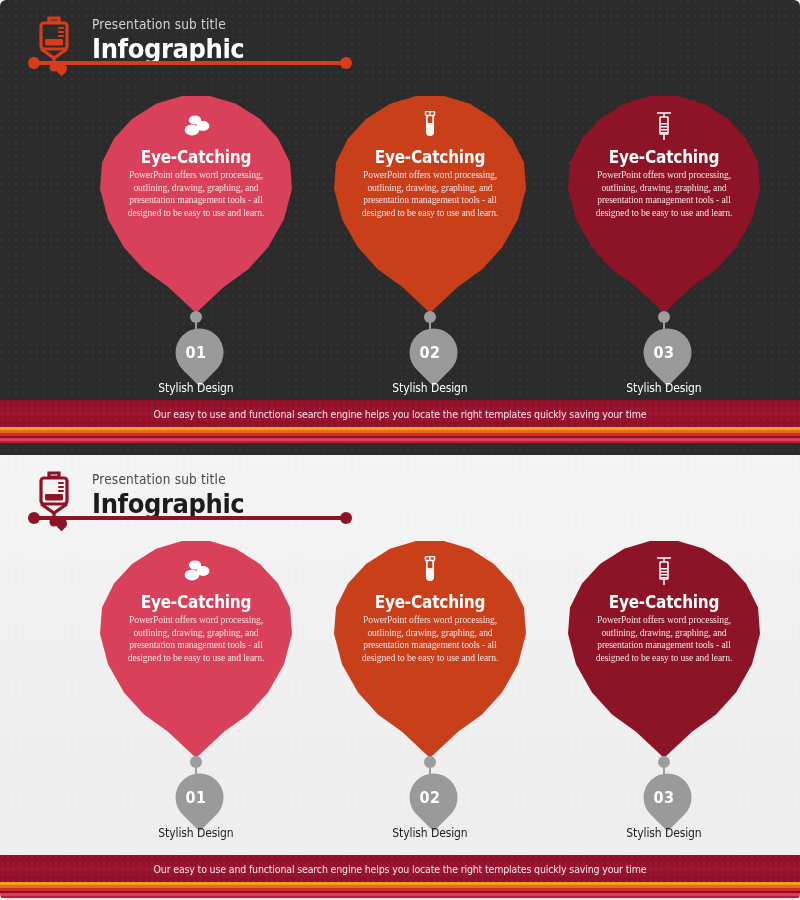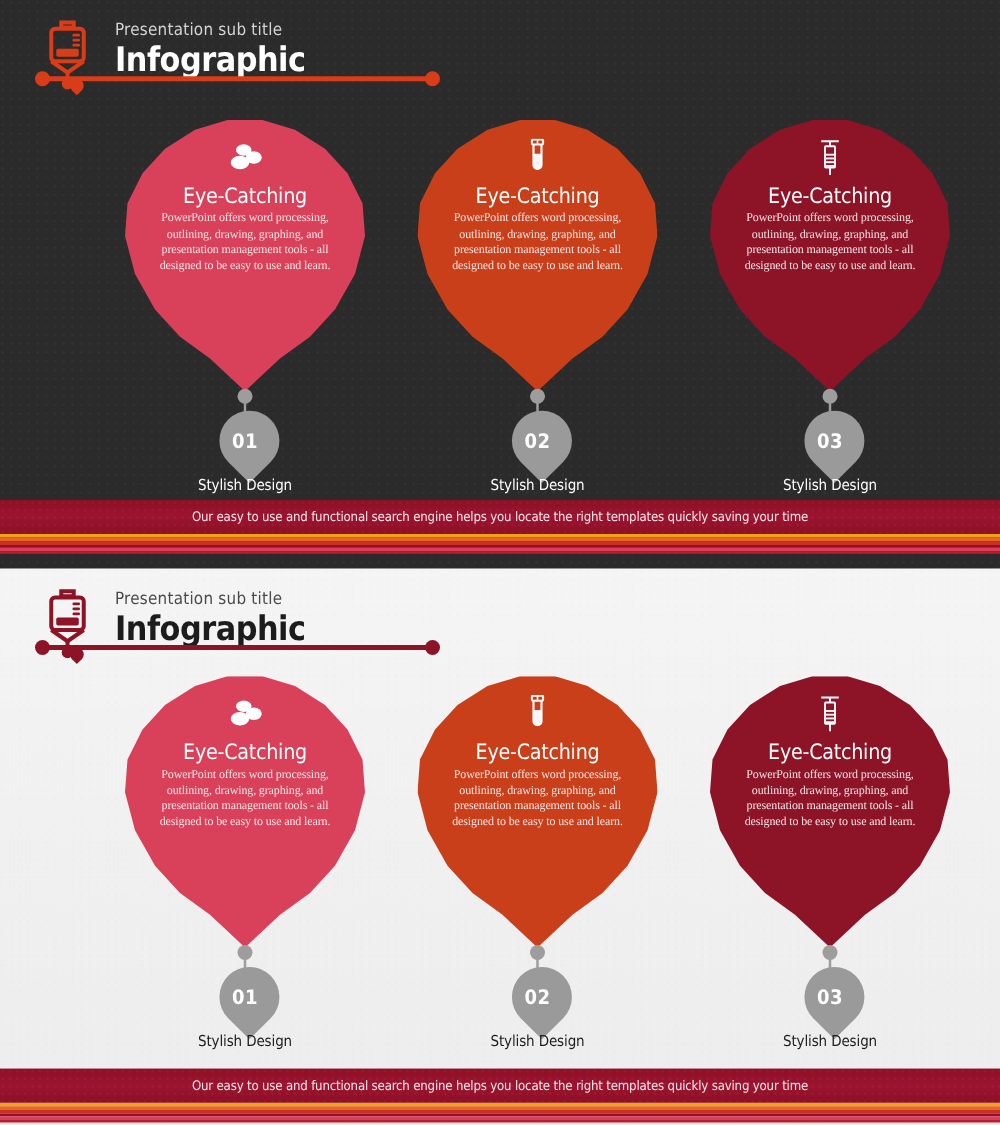--- a/index.html
+++ b/index.html
@@ -10,20 +10,21 @@
     background: #ffffff;
     font-family: "Liberation Sans", sans-serif;
     overflow: hidden;
   }
 
   .page {
     position: relative;
     width: 800px;
     height: 900px;
     overflow: hidden;
+    border-radius: 6px;
   }
 
   
   .panel {
     position: absolute;
     left: 0;
     width: 800px;
     overflow: hidden;
   }
   .panel-dark { top: 0; height: 455px; }
@@ -192,21 +193,21 @@
   .b-icon {
     height: 34px;
     margin-bottom: 4px;
     display: flex;
     align-items: center;
     justify-content: center;
   }
   .b-title {
     color: #ffffff;
     font-size: 17px;
-    font-weight: normal;
+    font-weight: bold;
     letter-spacing: -0.2px;
     line-height: 20px;
     margin-bottom: 2px;
     font-family: "DejaVu Sans Condensed", "Liberation Sans", sans-serif;
   }
   .b-desc {
     color: #f4e2e4;
     font-size: 9.6px;
     line-height: 12.6px;
     letter-spacing: -0.1px;

